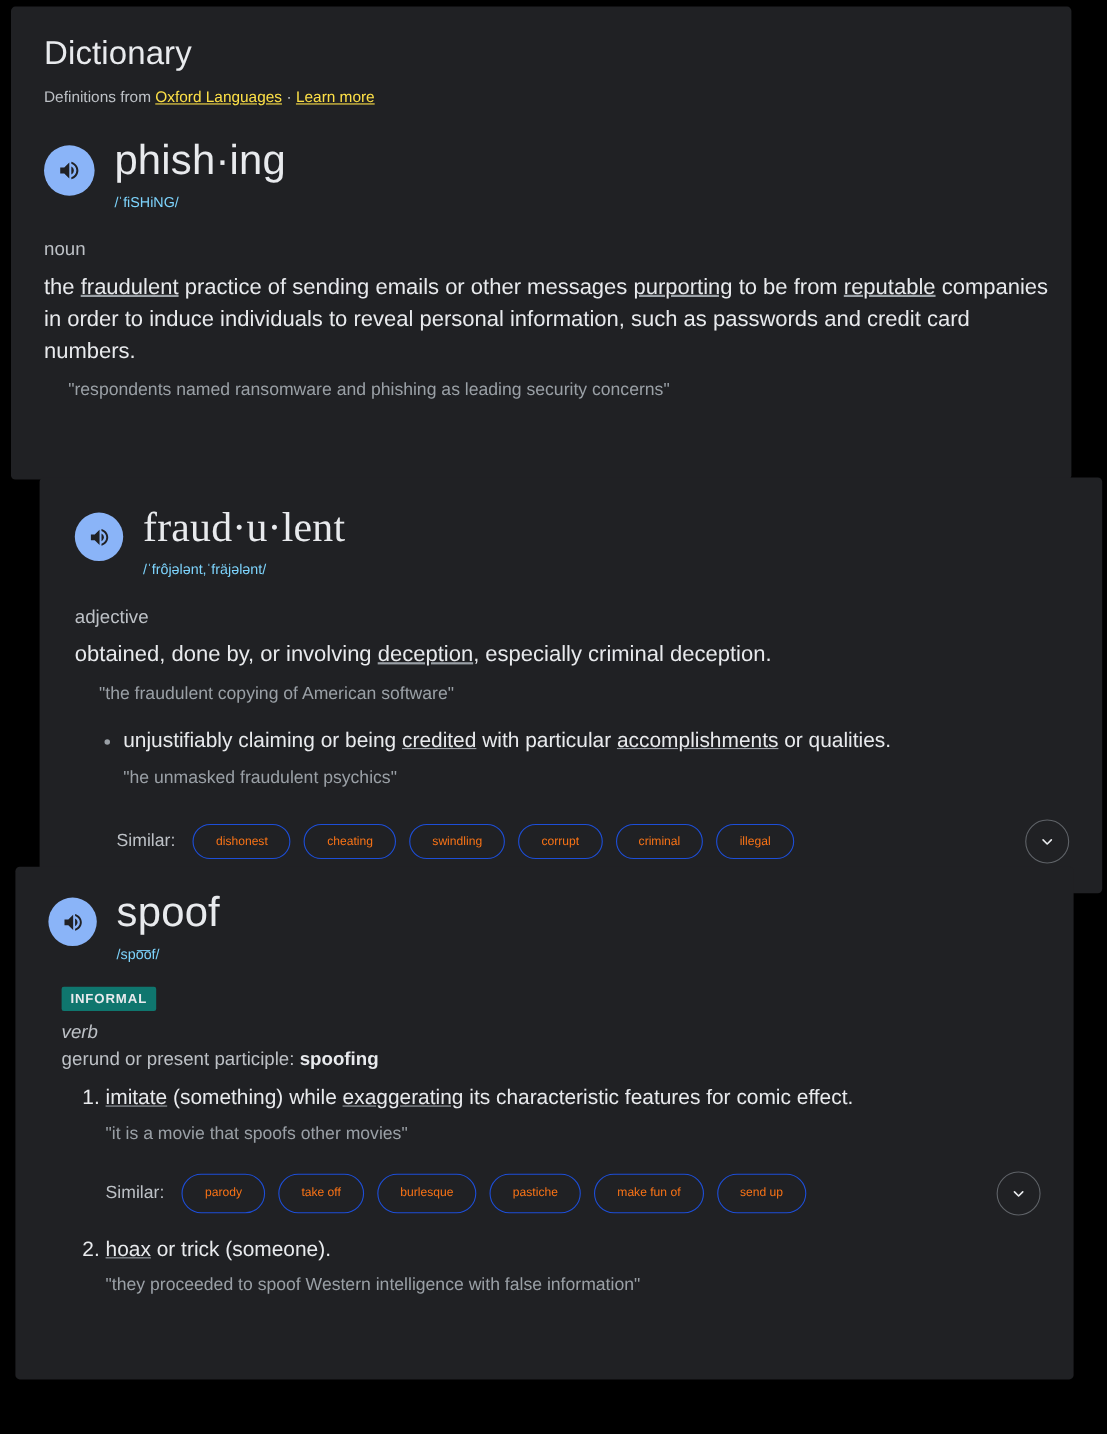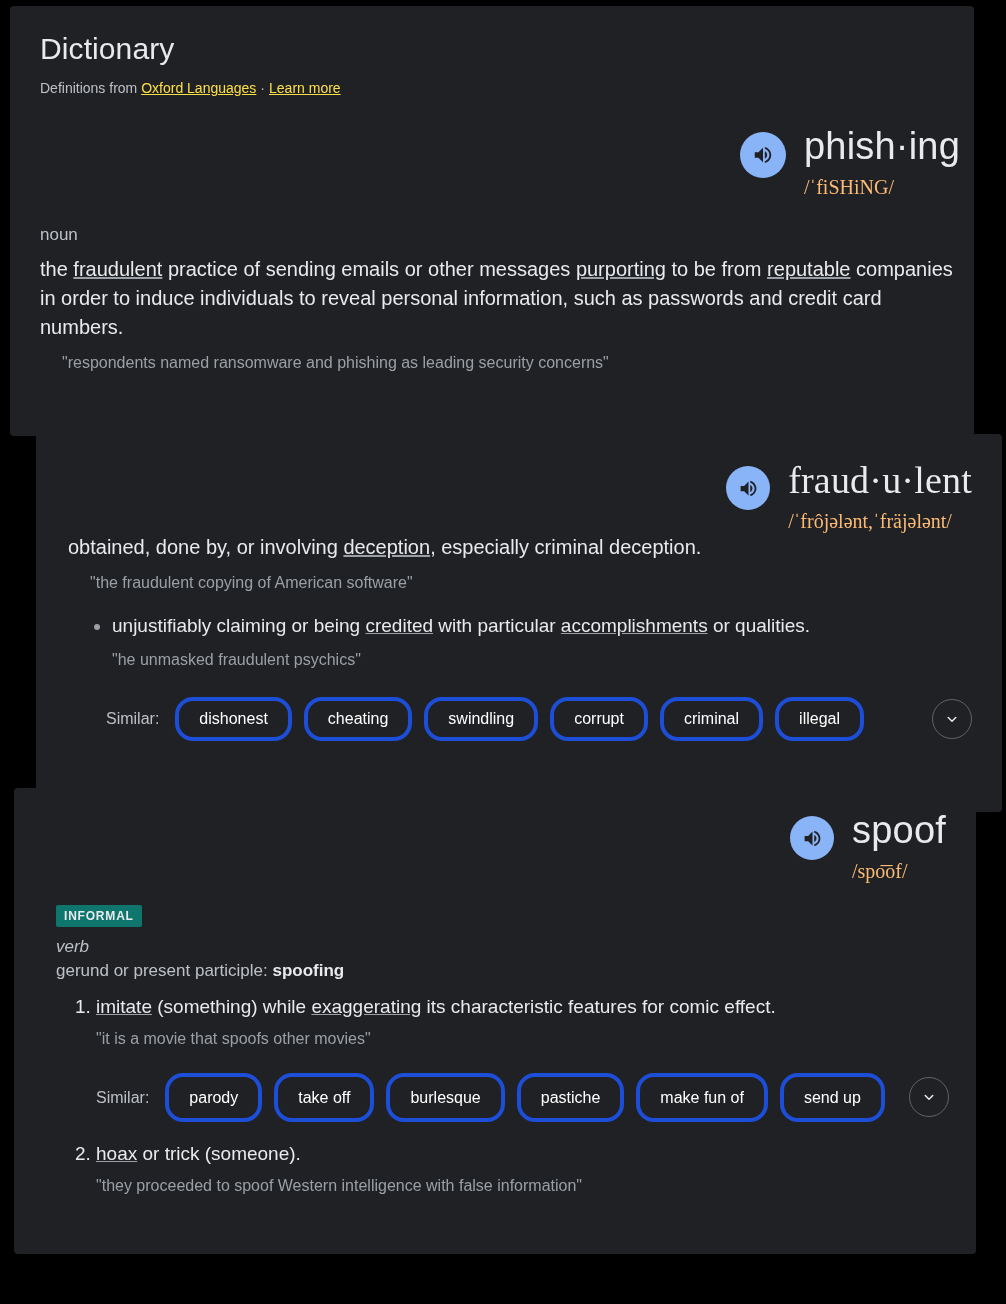--- a/index.html
+++ b/index.html
@@ -47,21 +47,20 @@
   .dict-source a {
     color: #fde047;
     text-decoration: underline;
   }
   .dot-sep { padding: 0 4px; }
 
   .headword-row {
     display: flex;
     align-items: flex-start;
     gap: 18px;
-    justify-content: flex-end;
   }
   .speaker {
     flex: 0 0 auto;
     width: 46px; height: 46px;
     border-radius: 50%;
     background: #8ab4f8;
     display: flex;
     align-items: center;
     justify-content: center;
     margin-top: 6px;
@@ -73,24 +72,24 @@
   .word-block { display: flex; flex-direction: column; }
   .headword {
     font-size: 38px;
     line-height: 1.1;
     font-weight: 400;
     color: #e8eaed;
     letter-spacing: 0.2px;
   }
   .headword.serif { font-family: "Liberation Serif", serif; }
   .phonetic {
-    font-size: 20px;
-    color: #fdba74;
+    font-size: 13px;
+    color: #7dd3fc;
     margin-top: 8px;
-    font-family: Liberation Serif, serif;
+    font-family: Liberation Sans, sans-serif;
   }
 
   .pos {
     font-size: 17px;
     color: #bdc1c6;
     margin: 26px 0 10px 0;
   }
   .sense {
     font-size: 20px;
     line-height: 1.45;
@@ -136,25 +135,25 @@
     align-items: center;
     gap: 12px;
     margin: 26px 0 0 38px;
   }
   .similar-label {
     font-size: 16px;
     color: #bdc1c6;
     margin-right: 4px;
   }
   .chip {
-    border: 4px solid #1d4ed8;
+    border: 1px solid #1d4ed8;
     border-radius: 18px;
     padding: 9px 20px;
-    font-size: 16px;
-    color: #ffffff;
+    font-size: 11px;
+    color: #f97316;
     white-space: nowrap;
     cursor: pointer;
     background: transparent;
   }
   .chev {
     width: 40px; height: 40px;
     border-radius: 50%;
     border: 1px solid #5f6368;
     display: flex;
     align-items: center;
@@ -255,20 +254,21 @@
           <path d="M16.5 12c0-1.8-1-3.3-2.5-4v8c1.5-.7 2.5-2.2 2.5-4z" fill="#202124"></path>
           <path d="M14 3.2v2.1c2.9.9 5 3.5 5 6.7s-2.1 5.8-5 6.7v2.1c4-1 7-4.6 7-8.8s-3-7.8-7-8.8z" fill="#202124"></path>
         </svg>
       </div>
       <div class="word-block">
         <div class="headword serif">fraud·u·lent</div>
         <div class="phonetic">/ˈfrôjələnt,ˈfräjələnt/</div>
       </div>
     </div>
 
+    <div class="pos">adjective</div>
 
     <div class="sense">
       <span>obtained, done by, or involving </span><span class="u">deception</span><span>, especially criminal deception.</span>
     </div>
     <div class="example">"the fraudulent copying of American software"</div>
 
     <ul class="bullet-list">
       <li>
         <span>unjustifiably claiming or being </span><span class="u">credited</span><span> with particular </span><span class="u">accomplishments</span><span> or qualities.</span>
         <div class="bullet-example">"he unmasked fraudulent psychics"</div>

